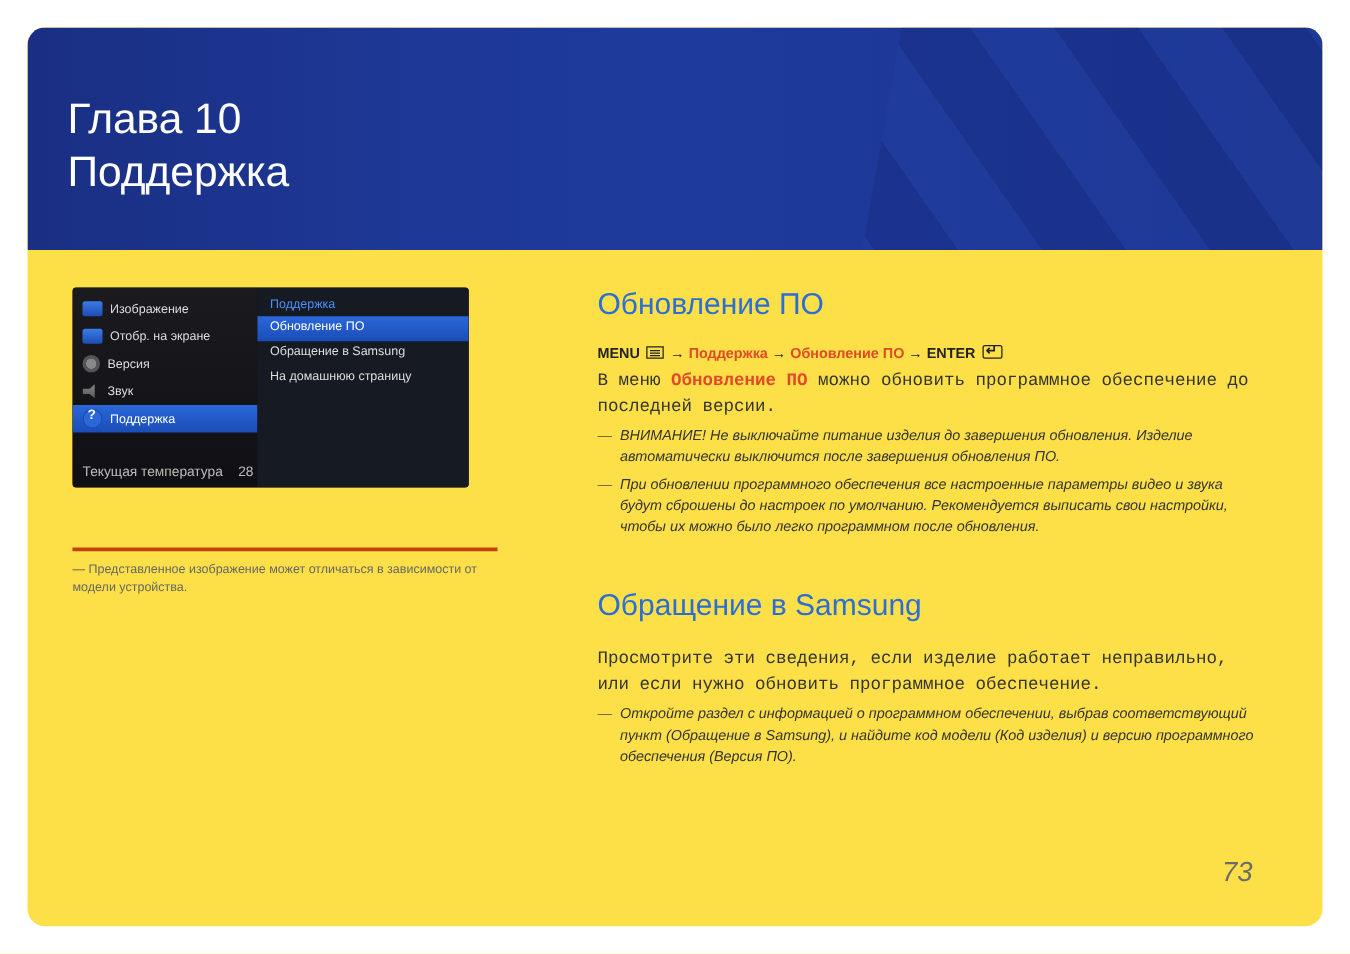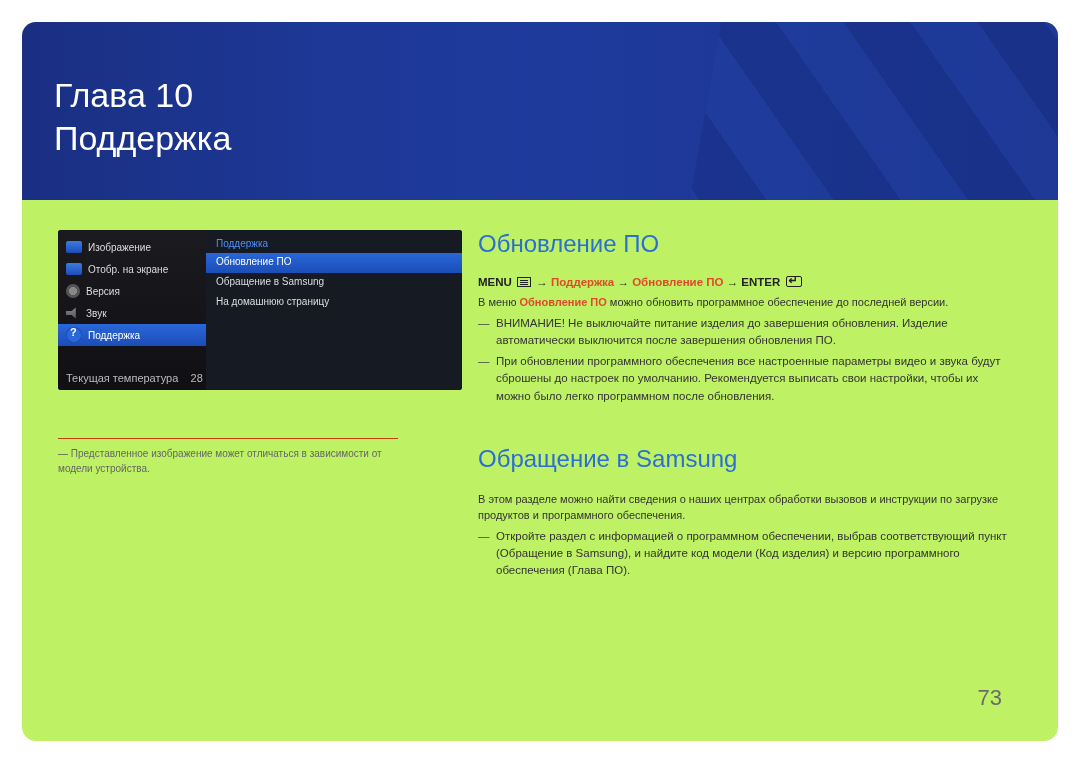--- a/index.html
+++ b/index.html
@@ -10,21 +10,21 @@
     font-family: Arial, sans-serif;
     position: relative;
     overflow: hidden;
   }
   .page {
     position: absolute;
     top: 22px;
     left: 22px;
     right: 22px;
     bottom: 22px;
-    background: #bef264;
+    background: #fde047;
     border-radius: 14px;
     overflow: hidden;
   }
   .header-band {
     position: relative;
     height: 178px;
     background: linear-gradient(90deg, #1a2f83 0%, #1d3896 30%, #1e3a9c 50%, #1b3590 100%);
     overflow: hidden;
   }
   .header-band::after {
@@ -59,21 +59,21 @@
     width: 380px;
   }
   .right-col {
     position: absolute;
     left: 456px;
     right: 50px;
     top: 30px;
   }
   
   .osd {
-    width: 404px;
+    width: 317px;
     height: 160px;
     background: #0f1013;
     border-radius: 3px;
     display: flex;
     font-size: 10px;
     color: #ddd;
     position: relative;
     overflow: hidden;
   }
   .osd-left {
@@ -132,21 +132,21 @@
     height: 20px;
     padding: 3px 10px;
     color: #ddd;
   }
   .osd-r-row.sel {
     background: linear-gradient(#2a67d9, #1b4db7);
     color: #fff;
   }
   .footnote {
     margin-top: 48px;
-    border-top: 1px solid #c2410c;
+    border-top: 3px solid #c2410c;
     padding-top: 8px;
     font-size: 10px;
     color: #666;
     line-height: 1.45;
     width: 340px;
   }
   .footnote::before {
     content: "― ";
     color: #555;
   }
@@ -187,48 +187,51 @@
     position: relative;
     margin-left: 2px;
   }
   .enter-icon::after {
     content: "↵";
     position: absolute;
     left: 2px; top: -3px;
     font-size: 11px;
   }
   .body-text {
-    font-size: 11px;
+    font-size: 14px;
     color: #333;
     line-height: 1.5;
     margin-bottom: 4px;
+    font-family: Liberation Mono, monospace;
   }
   .body-text .accent { color: #e04a2b; font-weight: bold; }
   .note {
     font-size: 11.5px;
     color: #333;
     line-height: 1.5;
     padding-left: 18px;
     position: relative;
     margin-bottom: 4px;
+    font-style: italic;
   }
   .note::before {
     content: "―";
     position: absolute;
     left: 0;
     top: 0;
     color: #444;
   }
   .section-gap { height: 36px; }
   .page-number {
     position: absolute;
     right: 56px;
     bottom: 30px;
     font-size: 22px;
     color: #6b6b6b;
+    font-style: italic;
   }
 </style>
 </head>
 <body>
 
 <div class="page">
 
   <div class="header-band">
     <div class="chapter-title">
       <span>Глава 10</span><br>
@@ -291,23 +294,23 @@
       </div>
 
       <div class="note">ВНИМАНИЕ! Не выключайте питание изделия до завершения обновления. Изделие автоматически выключится после завершения обновления ПО.</div>
       <div class="note">При обновлении программного обеспечения все настроенные параметры видео и звука будут сброшены до настроек по умолчанию. Рекомендуется выписать свои настройки, чтобы их можно было легко программном после обновления.</div>
 
       <div class="section-gap"></div>
 
       <div class="h2">Обращение в Samsung</div>
 
 
-      <div class="body-text">В этом разделе можно найти сведения о наших центрах обработки вызовов и инструкции по загрузке продуктов и программного обеспечения.</div>
+      <div class="body-text">Просмотрите эти сведения, если изделие работает неправильно, или если нужно обновить программное обеспечение.</div>
 
       <div class="note">
-        <span>Откройте раздел с информацией о программном обеспечении, выбрав соответствующий пункт (</span><span class="accent">Обращение в Samsung</span><span>), и найдите код модели (</span><span class="accent">Код изделия</span><span>) и версию программного обеспечения (</span><span class="accent">Глава ПО</span><span>).</span>
+        <span>Откройте раздел с информацией о программном обеспечении, выбрав соответствующий пункт (</span><span class="accent">Обращение в Samsung</span><span>), и найдите код модели (</span><span class="accent">Код изделия</span><span>) и версию программного обеспечения (</span><span class="accent">Версия ПО</span><span>).</span>
       </div>
 
     </div>
   </div>
 
   <div class="page-number">73</div>
 </div>
 
 </body></html>

